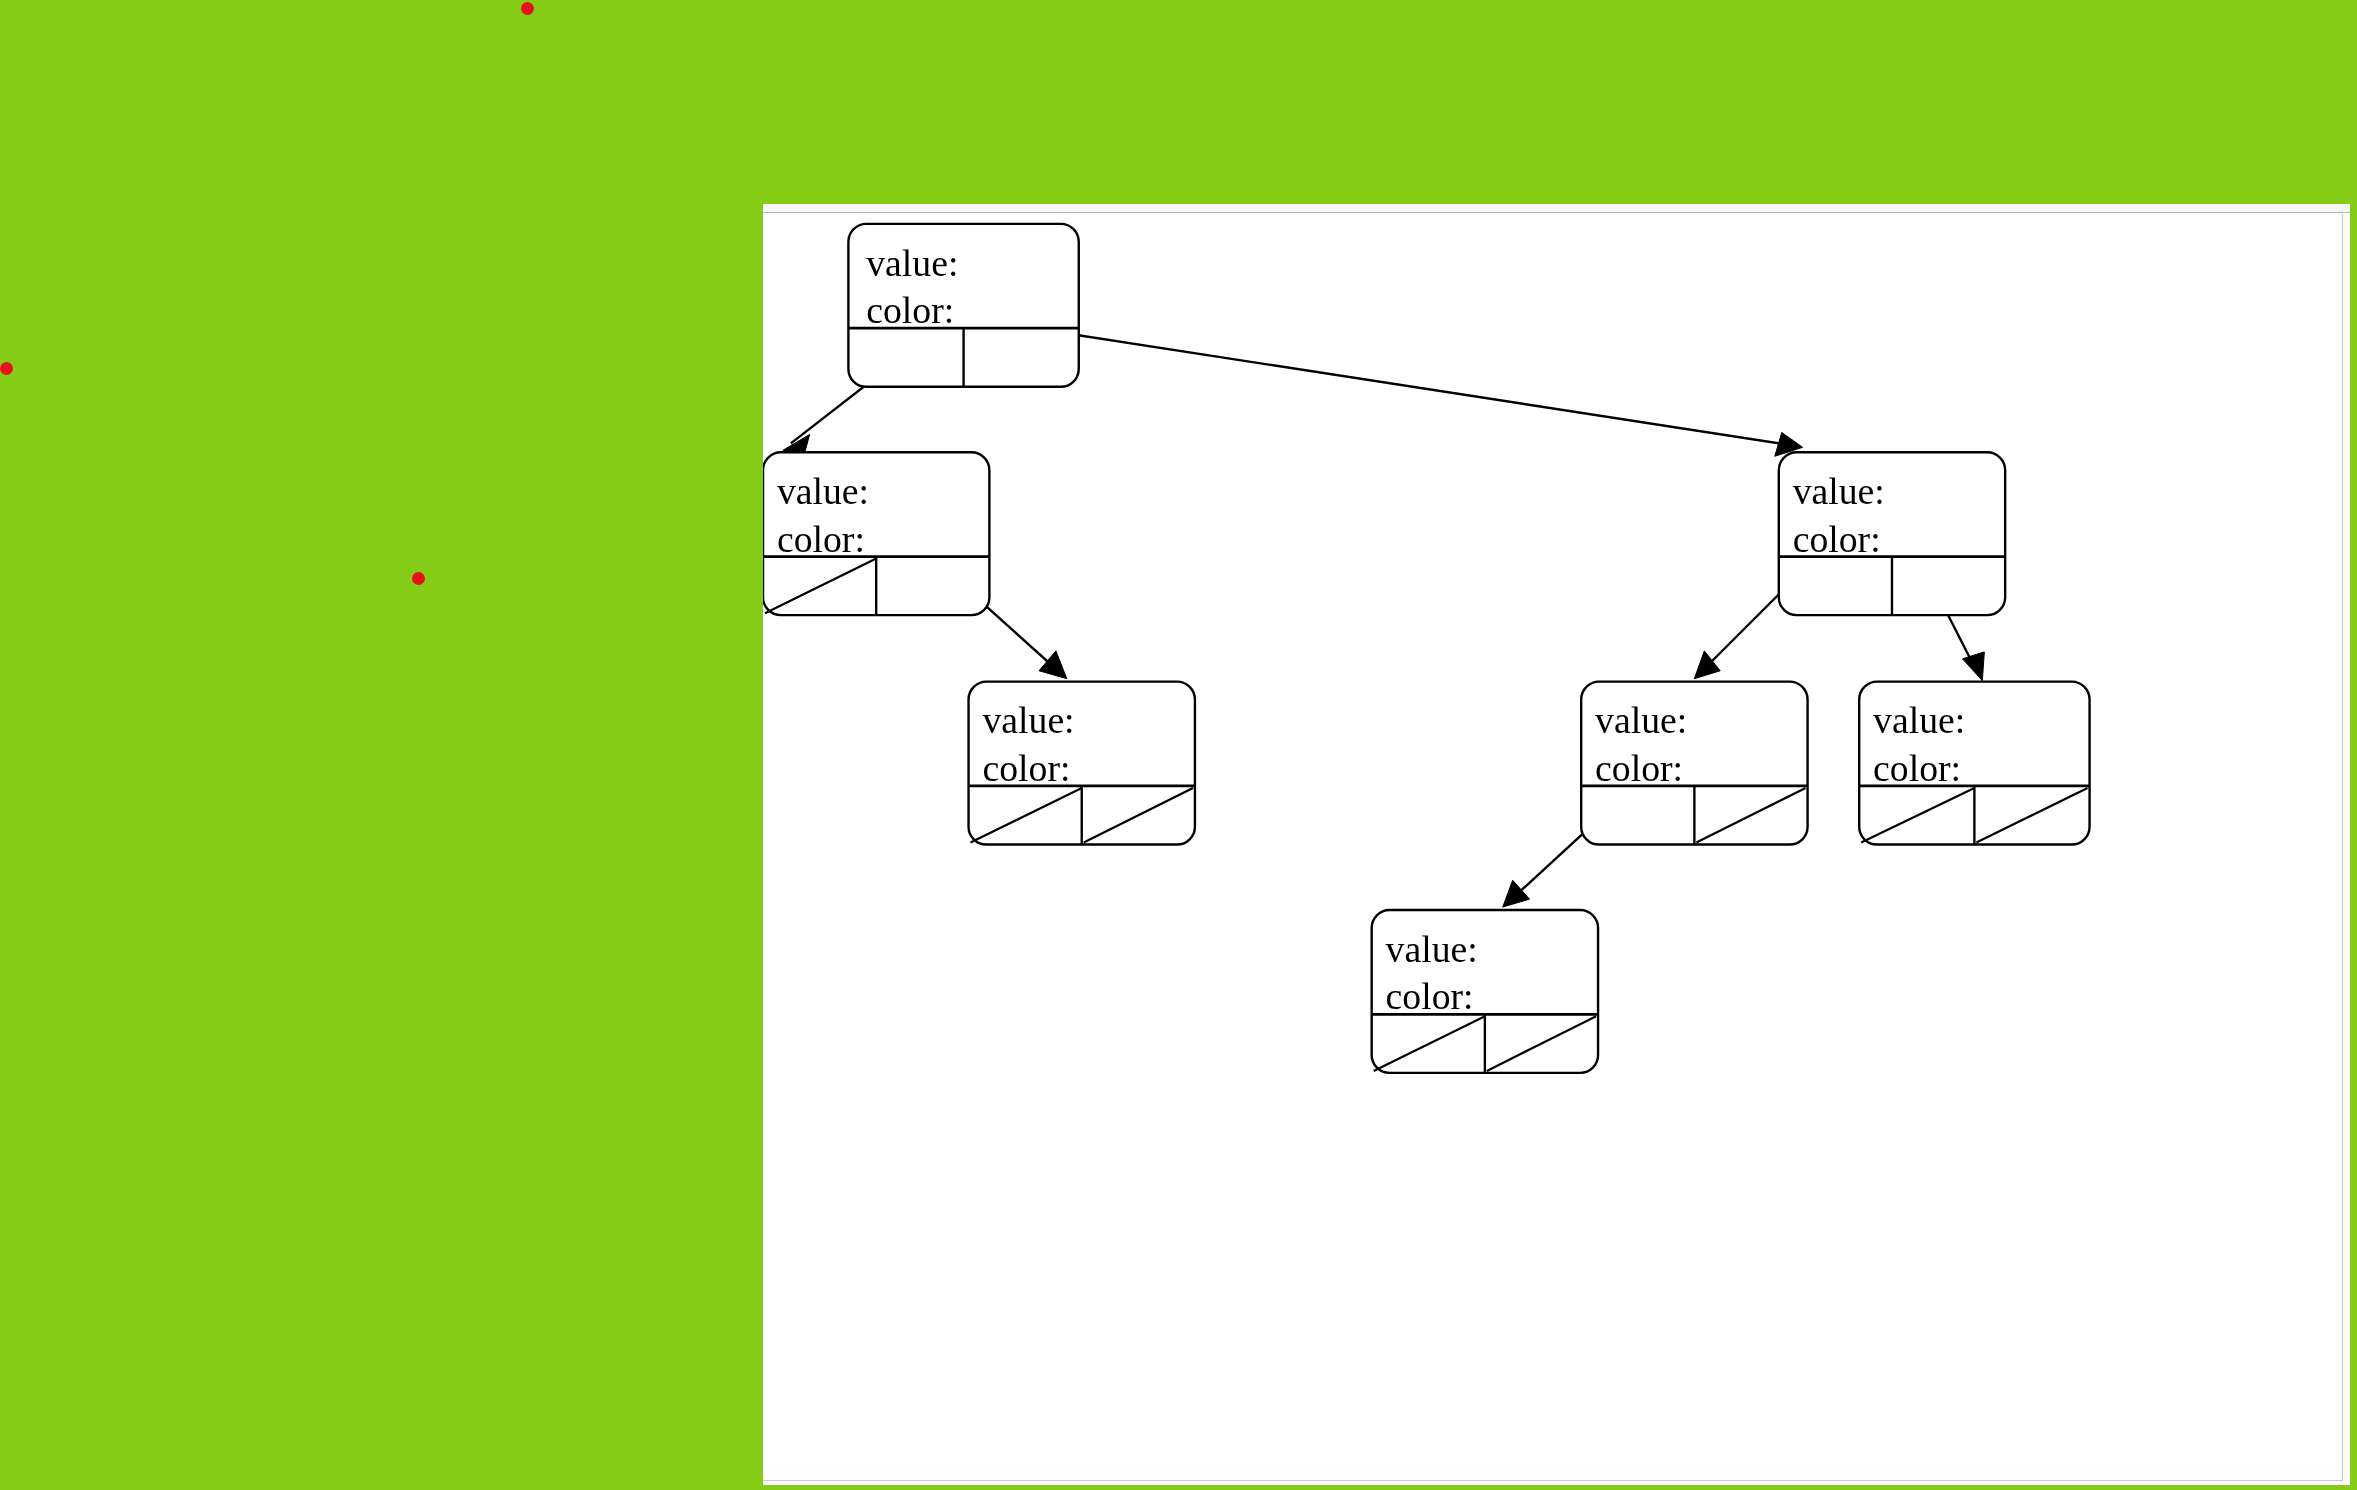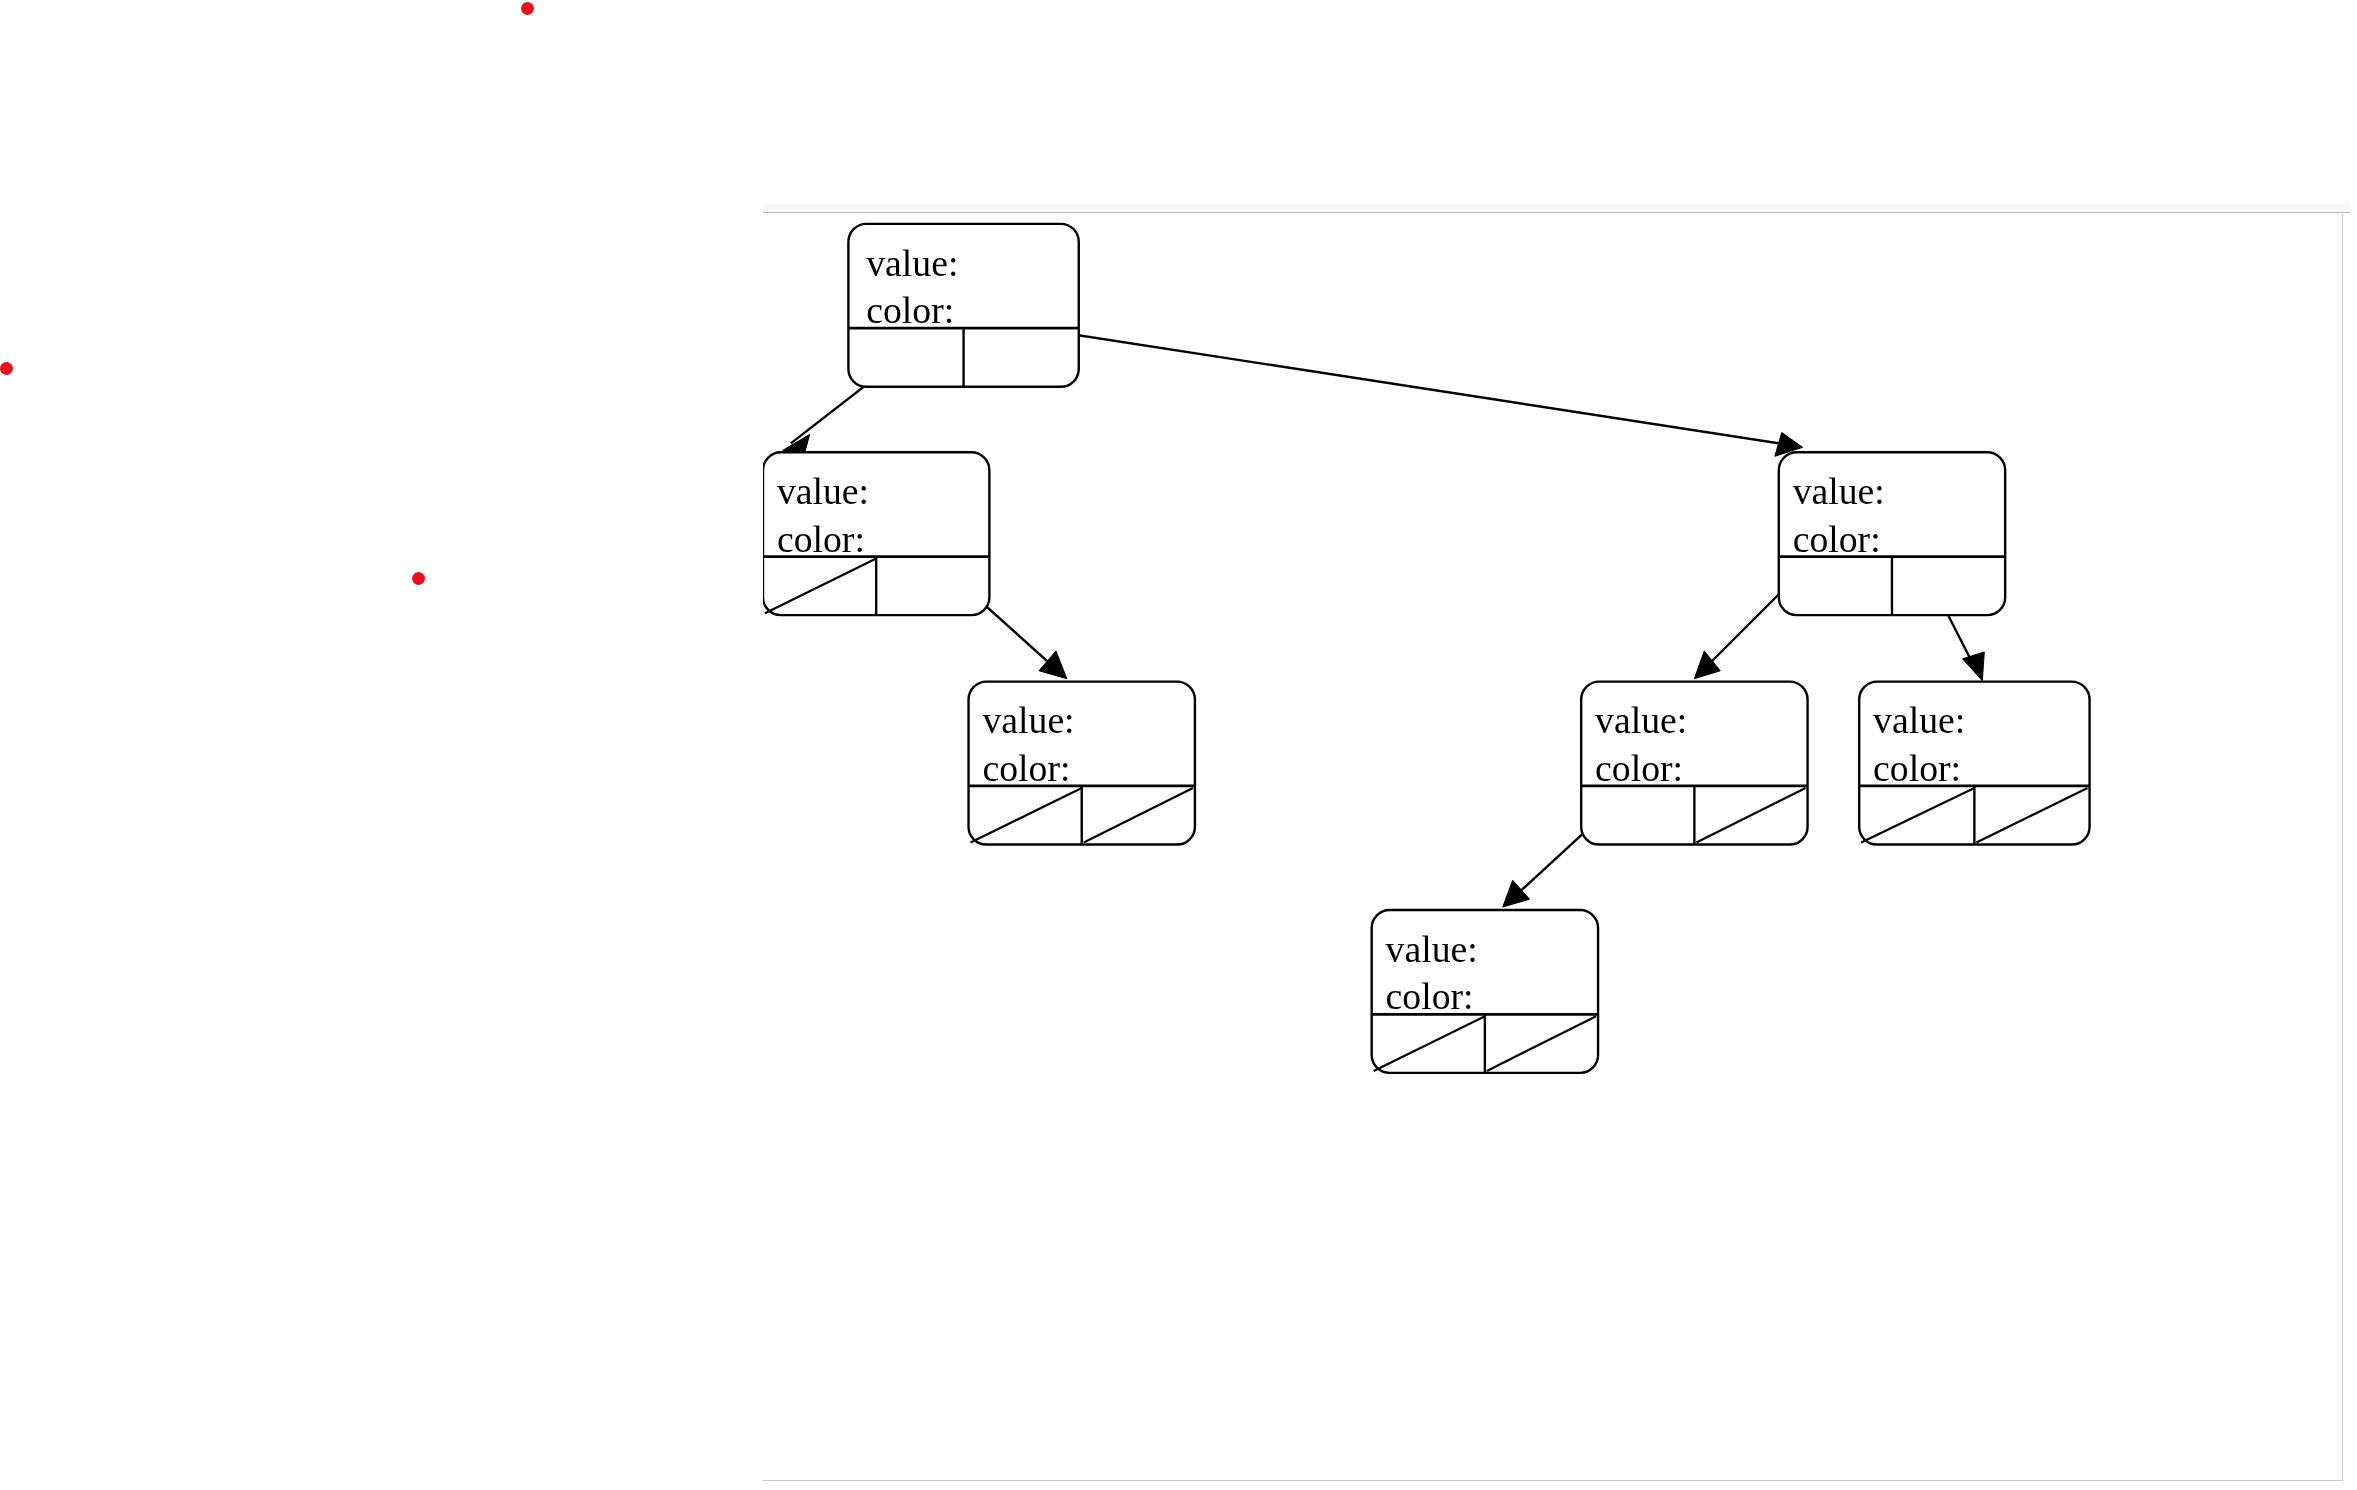--- a/index.html
+++ b/index.html
@@ -13,21 +13,21 @@
     height: 1490px;
     position: relative;
     overflow: hidden;
     font-family: "Liberation Serif", "DejaVu Serif", serif;
   }
   #screen {
     position: absolute;
     left: 0; top: 0;
     width: 2357px;
     height: 1490px;
-    background: #ffffff;
+    background: #84cc16;
   }
   
   .marker-dot {
     position: absolute;
     width: 13px;
     height: 13px;
     border-radius: 50%;
     background: #e8111b;
   }
   

